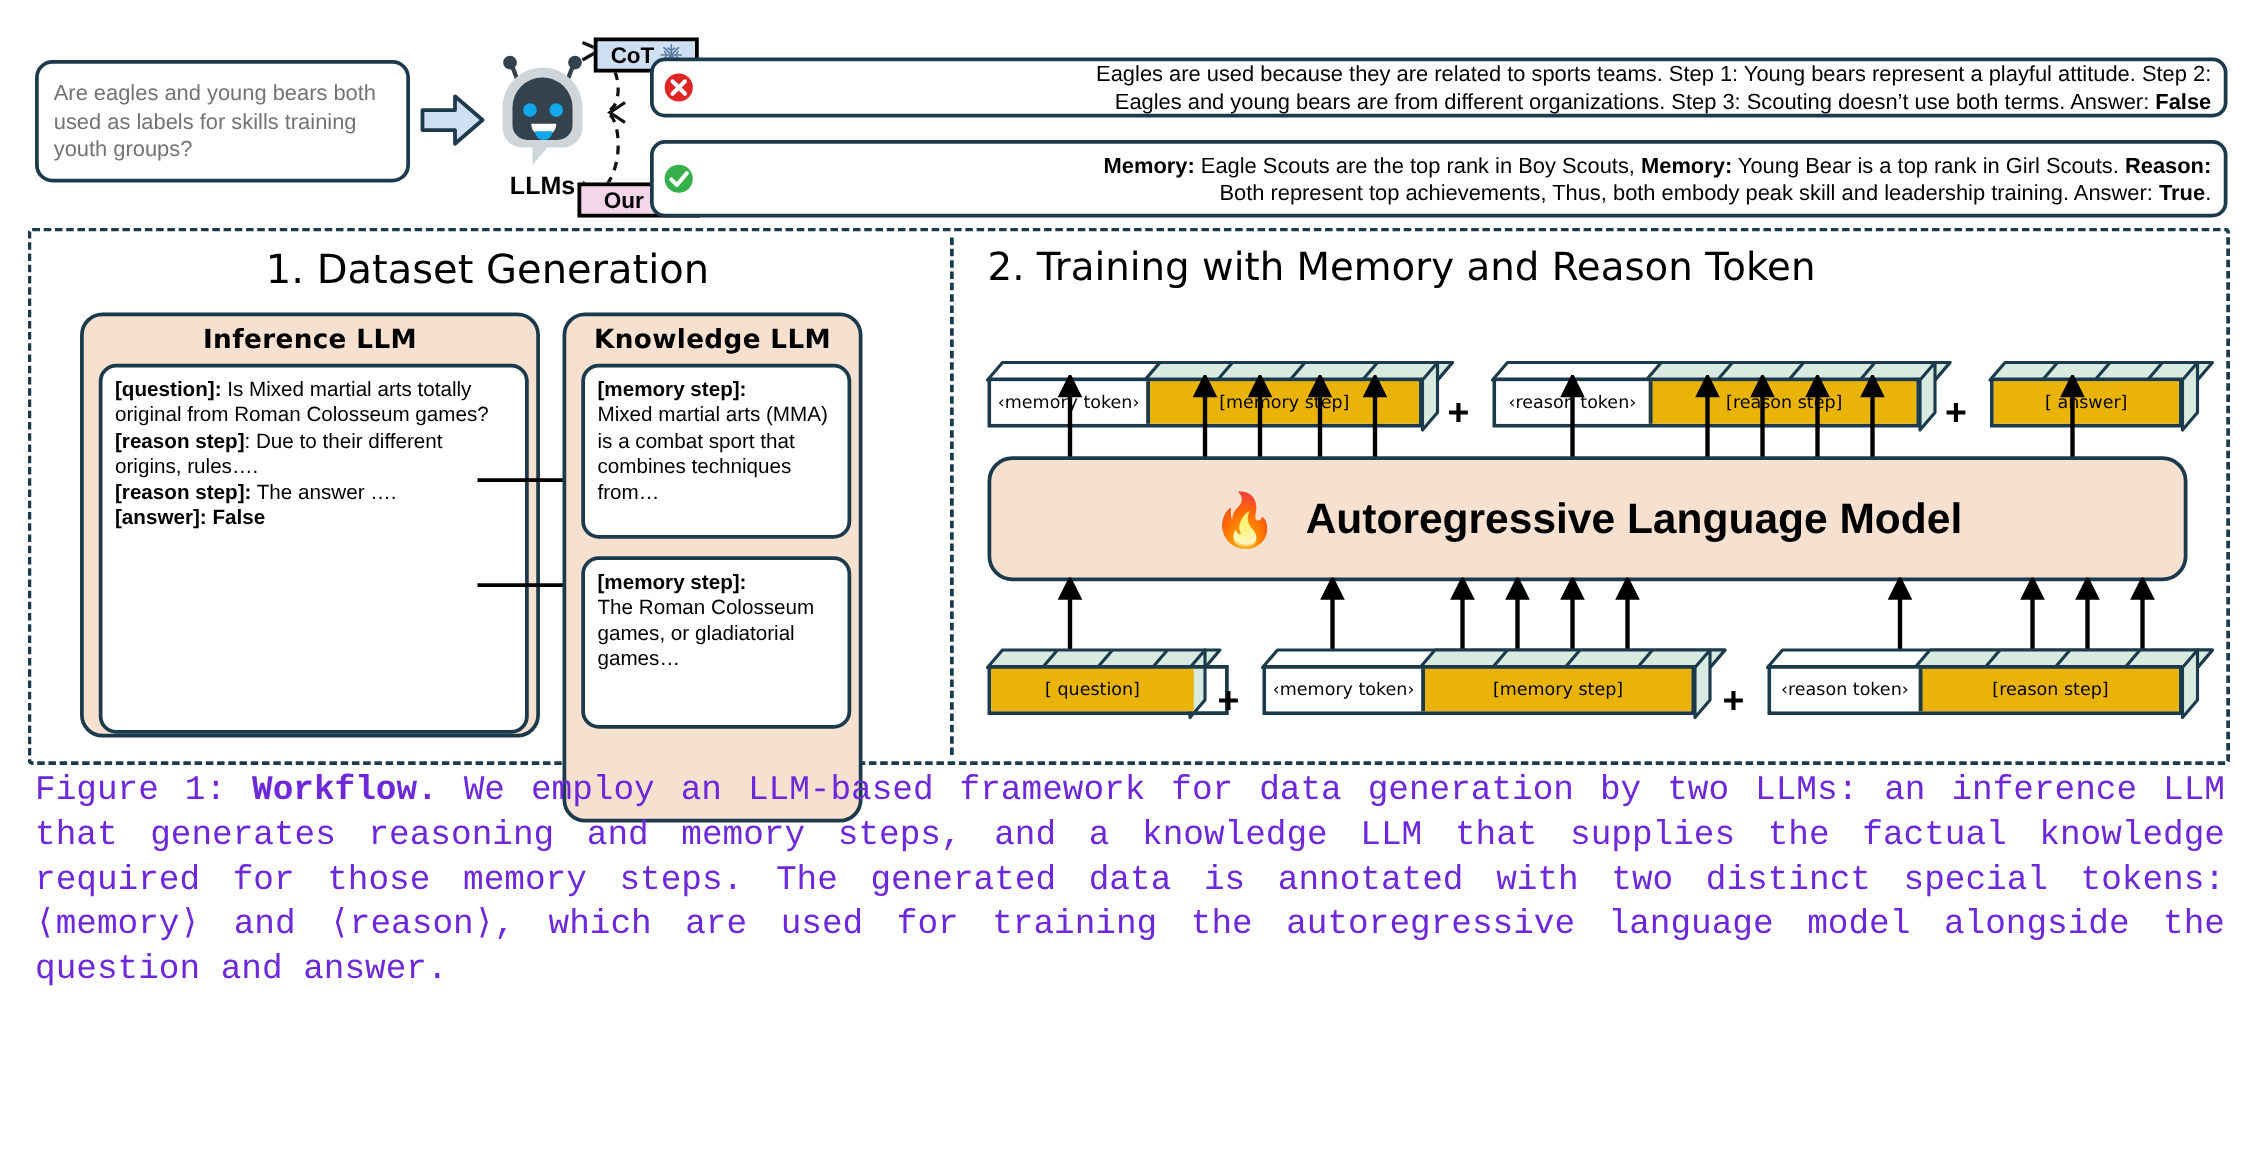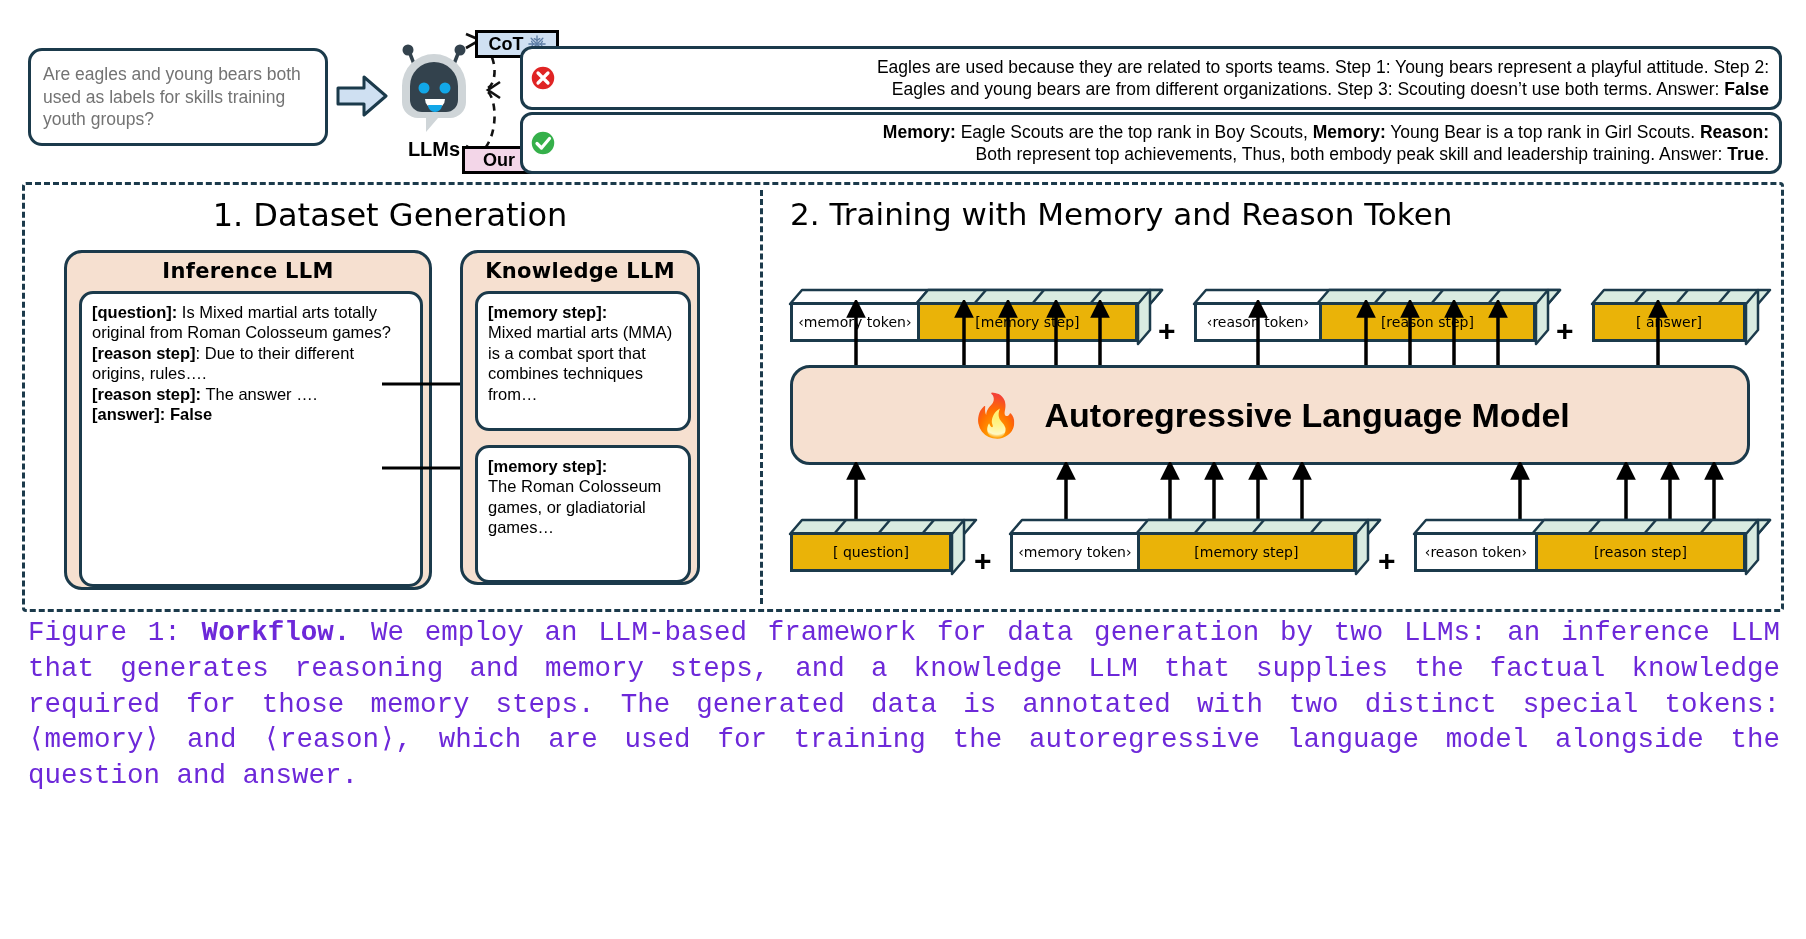--- a/index.html
+++ b/index.html
@@ -33,21 +33,21 @@
   #our-tag{left:462px;top:146px;width:98px;background:#f3d6e8;}
 
   
   #dash-svg{left:400px;top:28px;width:180px;height:150px;}
 
   
   .resp{
     border:3px solid #1b3a4b;border-radius:12px;background:#fff;
     display:flex;align-items:center;padding:4px 10px 4px 6px;
   }
-  #cot-response{left:520px;top:46px;width:1262px;height:64px;}
+  #cot-response{left:520px;top:46px;width:1262px;height:48px;}
   #our-response{left:520px;top:112px;width:1262px;height:62px;}
   .resp .icon{width:28px;min-width:28px;height:28px;margin-right:6px;}
   .resp .txt{font-size:17.5px;line-height:1.28;text-align:right;flex:1;}
   .resp .txt b{font-weight:700;}
 
   
   #panel{
     left:22px;top:182px;width:1762px;height:430px;
     border:3px dashed #1b3a4b;border-radius:4px;background:#fff;
   }
@@ -56,21 +56,21 @@
   
   #title-1{left:60px;top:196px;width:660px;text-align:center;font-size:32px;}
   #title-2{left:790px;top:196px;width:960px;text-align:left;font-size:31px;}
   .hand2{font-family:"DejaVu Sans",sans-serif;font-weight:400;}
 
   
   .llmcard{
     background:#f6e0d0;border:3px solid #1b3a4b;border-radius:18px;
   }
   #inference-card{left:64px;top:250px;width:368px;height:340px;}
-  #knowledge-card{left:450px;top:250px;width:240px;height:335px;margin-left:10px;}
+  #knowledge-card{left:450px;top:250px;width:240px;height:408px;}
   .llmcard .cardtitle{
     width:100%;text-align:center;font-size:21px;padding-top:6px;
     font-family:"DejaVu Sans",sans-serif;font-weight:700;letter-spacing:.3px;
   }
   .innerbox{
     background:#fff;border:3px solid #1b3a4b;border-radius:14px;
     box-sizing:border-box;padding:8px 10px;
   }
   #inference-inner{position:absolute;left:12px;top:38px;width:344px;height:296px;}
   #knowledge-inner-1{position:absolute;left:12px;top:38px;width:216px;height:140px;}
@@ -359,21 +359,21 @@
   </svg>
 
   <div class="blk" style="left:790px;top:520px;width:172px;">
     <svg class="top" width="186" height="16" viewBox="0 0 186 16">
       <path d="M12 0 H186 L174 14 H0 Z" fill="#d9ebe1" stroke="#1b3a4b" stroke-width="2.5" stroke-linejoin="round"></path>
       <path d="M56 0 L44 14 M100 0 L88 14 M144 0 L132 14" stroke="#1b3a4b" stroke-width="2.5"></path>
     </svg>
     <svg class="top" style="left:160px;top:0;" width="16" height="56" viewBox="0 0 16 56">
       <path d="M14 0 L14 40 L2 54 L2 14 Z" fill="#d9ebe1" stroke="#1b3a4b" stroke-width="2.5" stroke-linejoin="round"></path>
     </svg>
-    <div class="face" style="width:162px;">
+    <div class="face" style="width:193px;">
       <div class="seg green" style="width:162px;">[ question]</div>
     </div>
   </div>
   <div class="plus" style="left:974px;top:544px;">+</div>
 
   <div class="blk" style="left:1010px;top:520px;width:356px;">
     <svg class="top" width="370" height="16" viewBox="0 0 370 16">
       <path d="M12 0 H370 L358 14 H0 Z" fill="#fff" stroke="#1b3a4b" stroke-width="2.5" stroke-linejoin="round"></path>
       <path d="M138 0 H370 L358 14 H126 Z" fill="#d9ebe1" stroke="#1b3a4b" stroke-width="2.5" stroke-linejoin="round"></path>
       <path d="M196 0 L184 14 M254 0 L242 14 M312 0 L300 14" stroke="#1b3a4b" stroke-width="2.5"></path>

